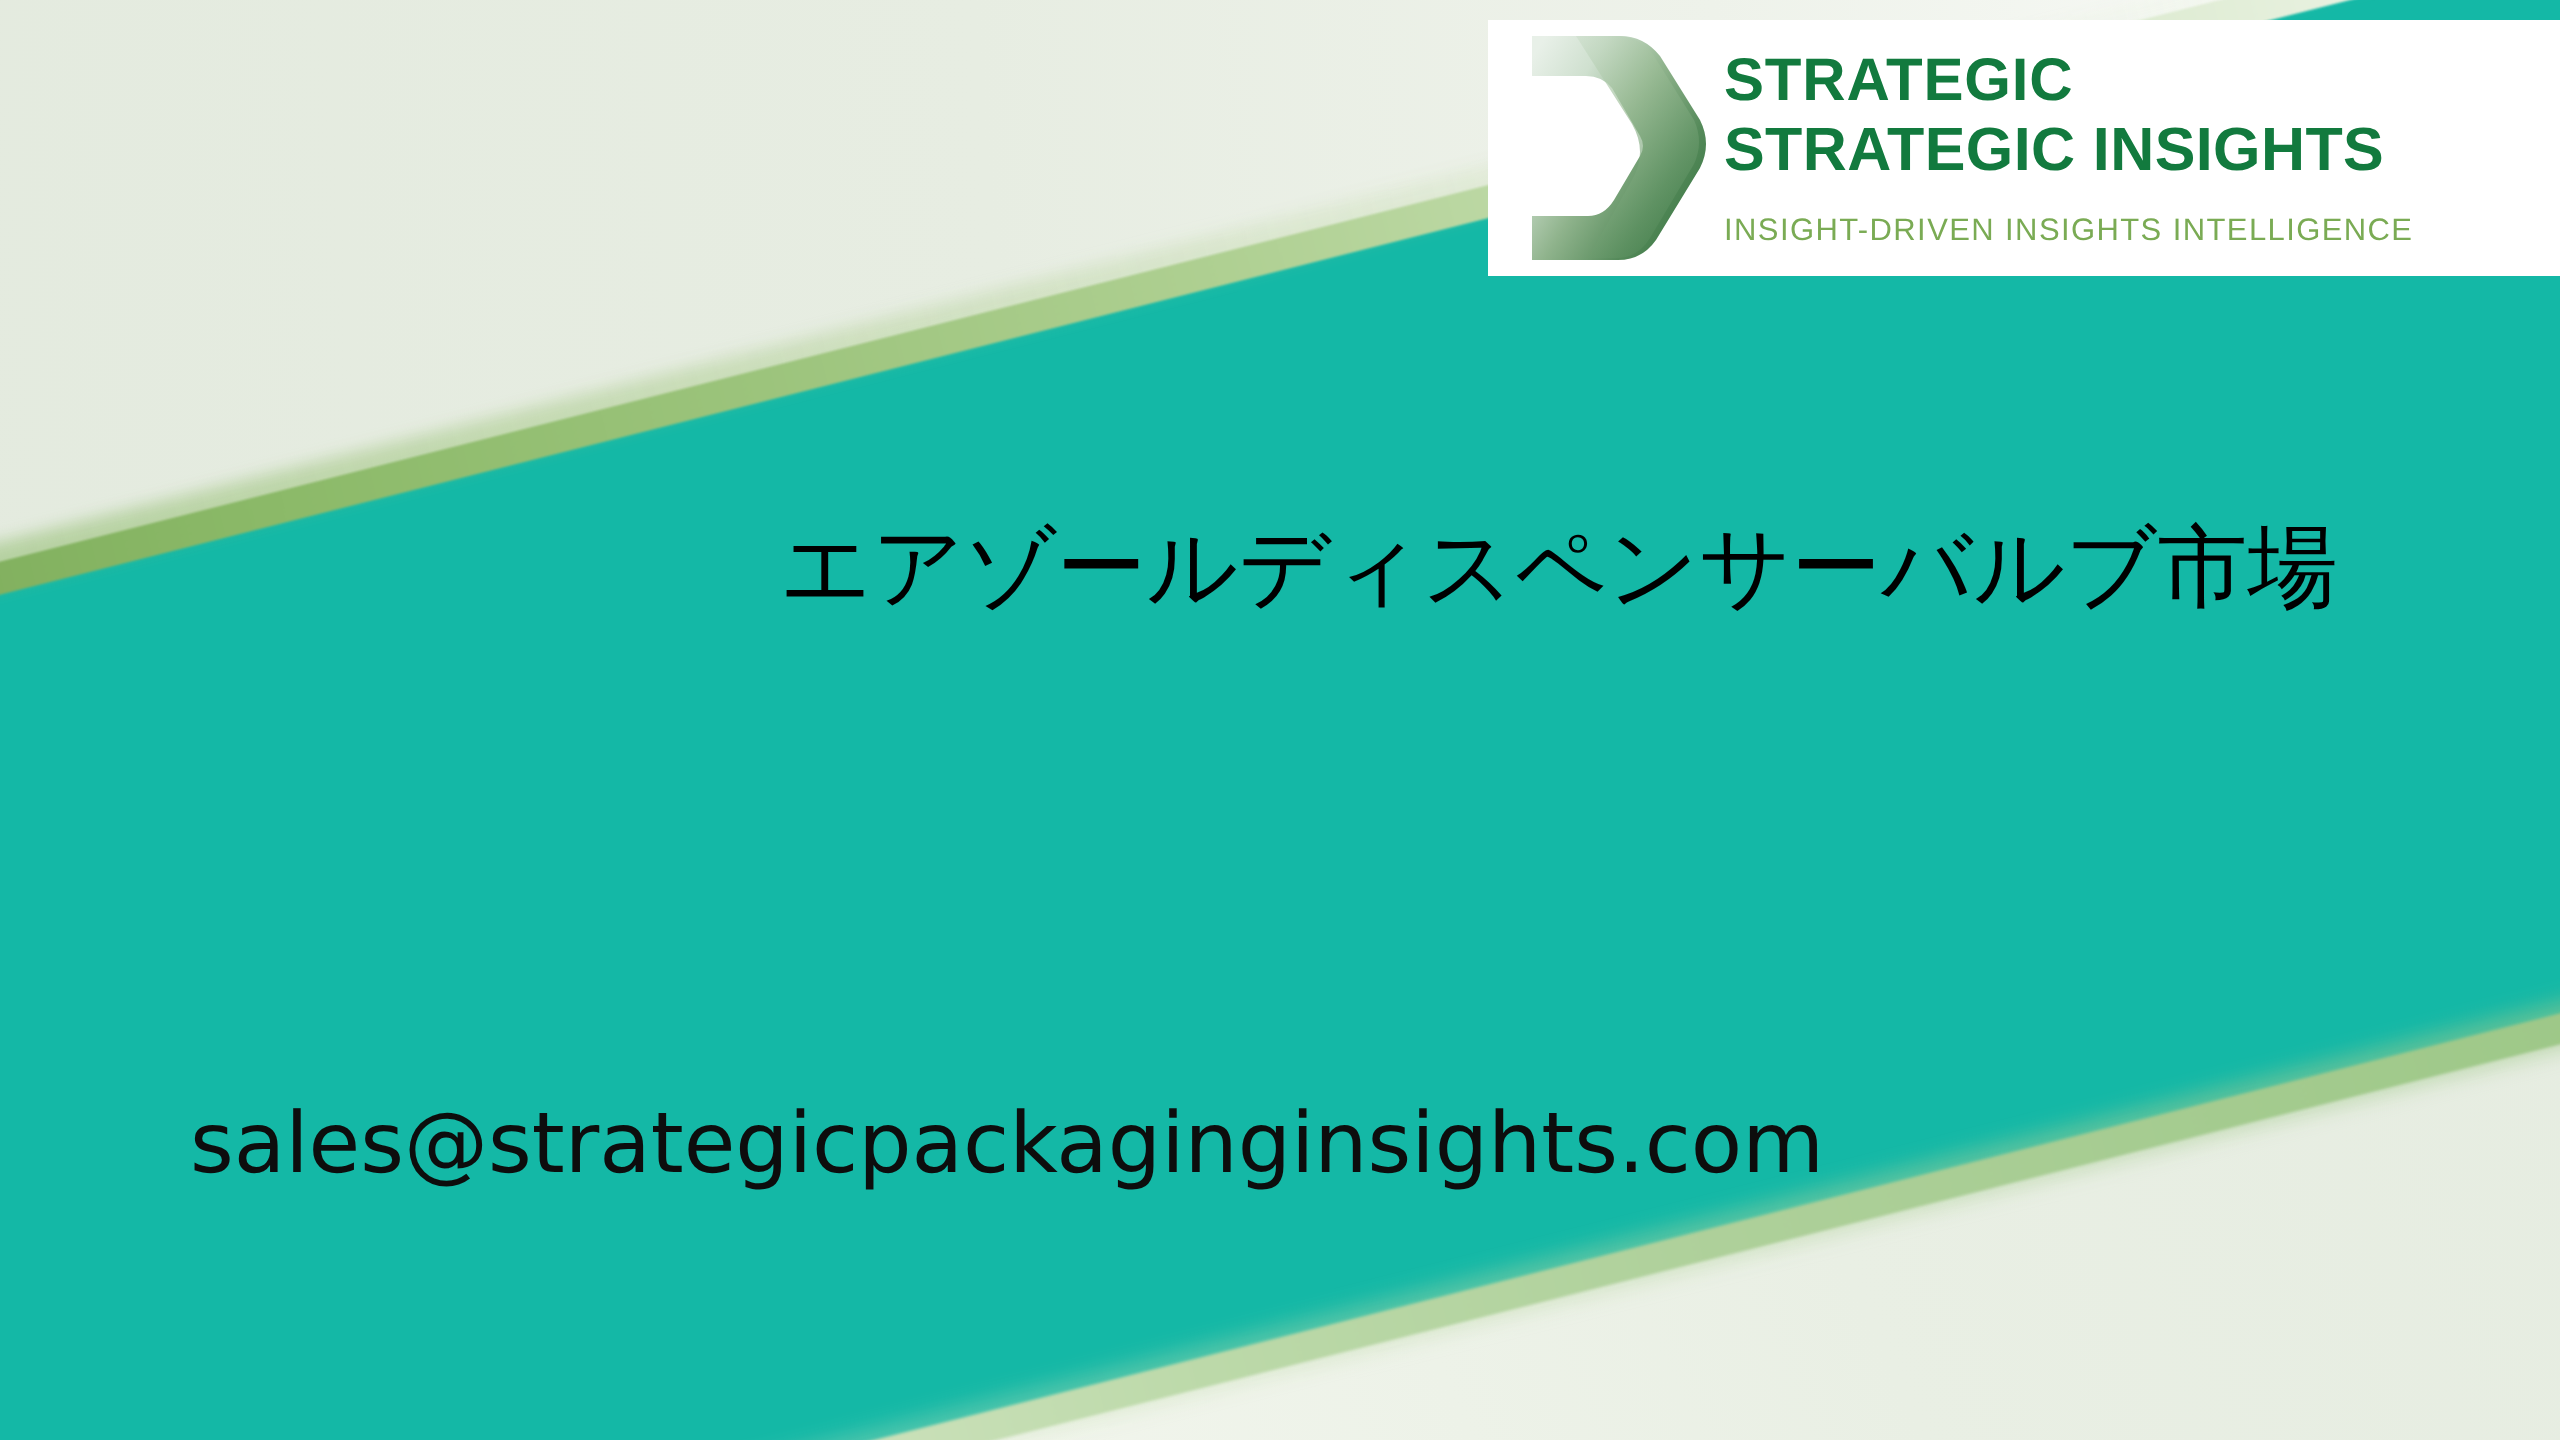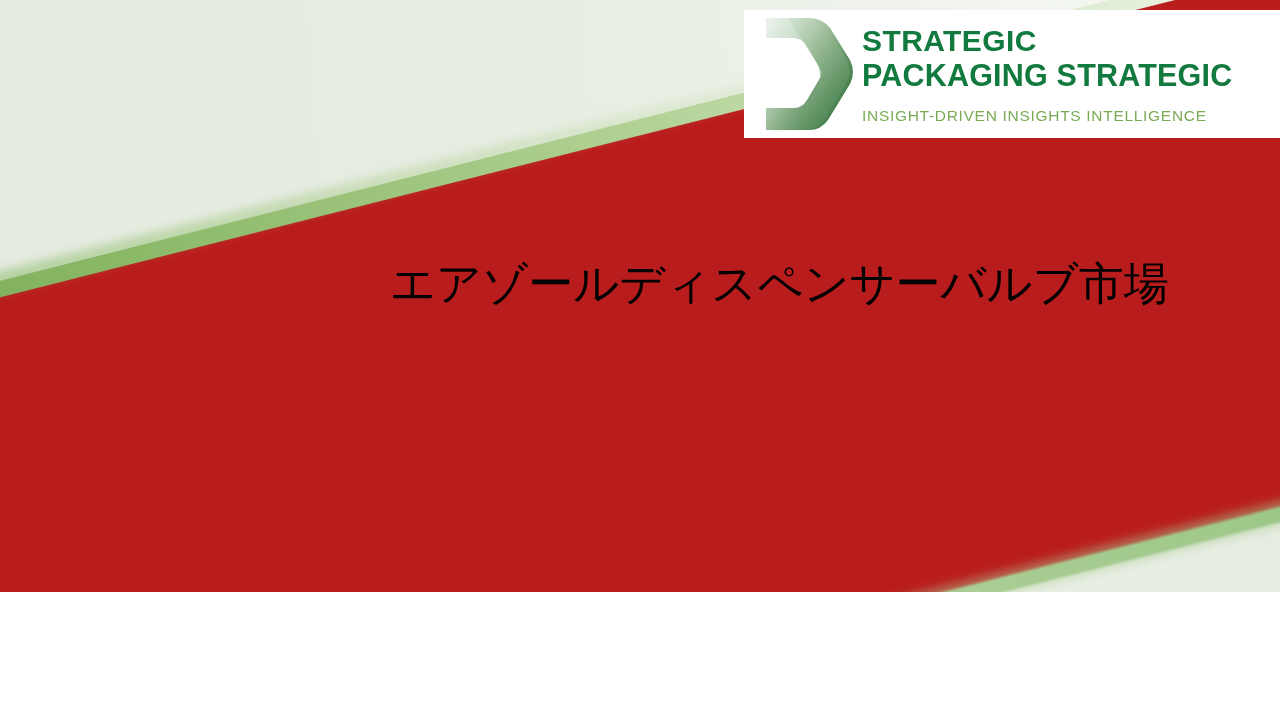--- a/index.html
+++ b/index.html
@@ -10,22 +10,22 @@
     width: 1280px;
     height: 720px;
     background: #ffffff;
     font-family: "Liberation Sans", "DejaVu Sans", sans-serif;
     overflow: hidden;
   }
 
   #slide {
     position: relative;
     width: 1280px;
-    height: 592px;
-    background: #b91c1c;
+    height: 720px;
+    background: #14b8a6;
     overflow: hidden;
   }
 
   
 
   .deco-layer {
     position: absolute;
     inset: 0;
     pointer-events: none;
   }
@@ -242,22 +242,23 @@
             <stop offset="100%" stop-color="#3c7a45"></stop>
           </linearGradient>
         </defs>
         <path d="M2,2 L46,2 Q58,2 66,12 L86,44 Q92,56 86,68 L64,104 Q57,114 45,114 L2,114 L2,92 L30,92 Q38,92 43,84 L56,62 Q59,57 56,52 L42,28 Q37,22 29,22 L2,22 Z" fill="url(#chevGrad)"></path>
         <path d="M2,2 L44,2 Q56,2 63,12 L83,44 Q88,55 83,66 L61,103 Q55,113 44,113 L30,113 L52,74 Q60,60 52,46 L24,2 Z" fill="url(#chevGrad2)" opacity="0.65"></path>
       </svg>
     </div>
 
     <div id="logo-text-block">
       <div class="logo-line" id="logo-line-1">STRATEGIC</div>
-      <div class="logo-line" id="logo-line-2">PACKAGING STRATEGIC</div>
+      <div class="logo-line" id="logo-line-2">STRATEGIC INSIGHTS</div>
       <div id="logo-tagline">INSIGHT-DRIVEN INSIGHTS INTELLIGENCE</div>
     </div>
 
   </div>
 
   <div id="slide-title">エアゾールディスペンサーバルブ市場</div>
 
+  <div id="contact-email">sales@strategicpackaginginsights.com</div>
 
 </div>
 
 </body></html>

